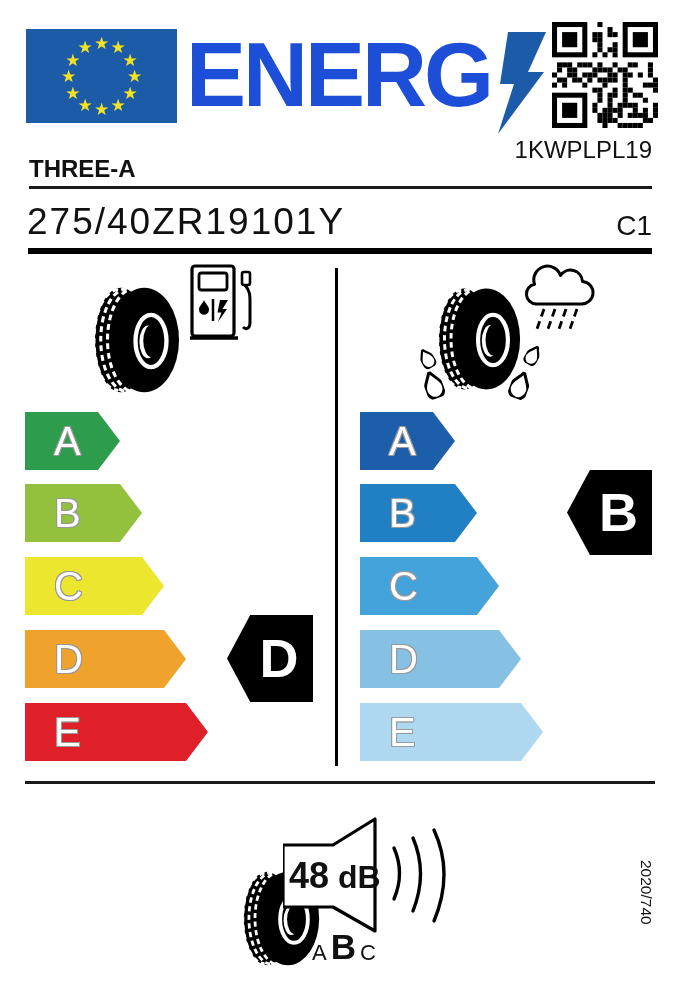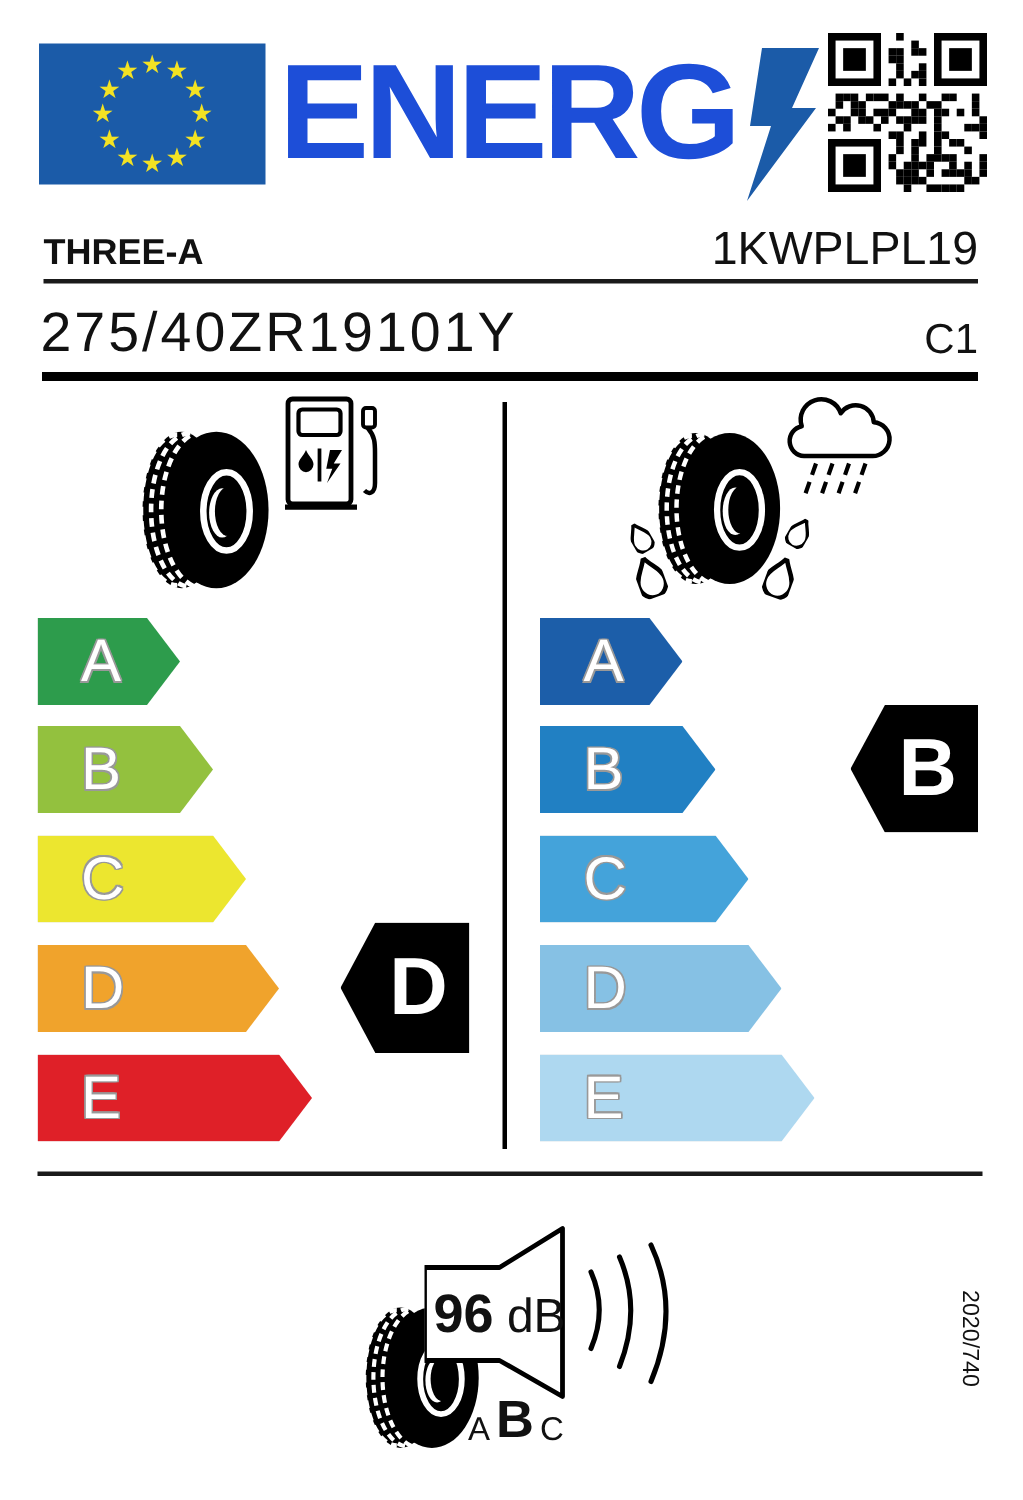--- a/index.html
+++ b/index.html
@@ -9,21 +9,21 @@
   }
   .abs{position:absolute;}
   
   #eu-flag{left:26px;top:29px;width:151px;height:94px;}
   #eu-flag .star{position:absolute;font-size:17px;line-height:1;transform:translate(-50%,-50%);}
   #energ-text{left:186px;top:40px;height:70px;line-height:70px;font-size:90px;font-weight:bold;letter-spacing:-3px;white-space:nowrap;}
   #energ-bolt{left:492px;top:32px;}
   #qr-code{left:552px;top:22px;}
   
   #brand-name{left:29px;top:155px;font-size:24px;font-weight:bold;}
-  #model-code{right:30px;top:148px;font-size:31px;}
+  #model-code{right:30px;top:136px;font-size:24px;}
   #rule-1{left:29px;top:186px;width:623px;height:2.5px;background:#1a1a1a;}
   #tyre-size{left:27px;top:203px;font-size:37px;letter-spacing:2px;line-height:1;}
   #tyre-class{right:30px;top:210px;font-size:28px;}
   #rule-thick{left:28px;top:248px;width:624px;height:5.5px;background:#000;}
   #rule-2{left:25px;top:781px;width:630px;height:2.5px;background:#1a1a1a;}
   #col-divider{left:335px;top:268px;width:3px;height:498px;background:#000;}
   
   .grade{position:absolute;height:58px;box-sizing:border-box;color:#fff;font-size:40px;line-height:58px;padding-left:29px;
     clip-path:polygon(0 0,calc(100% - 22px) 0,100% 50%,calc(100% - 22px) 100%,0 100%);
     text-shadow:1px 0 0 #999,-1px 0 0 #999,0 1px 0 #999,0 -1px 0 #999,1px 1px 0 #999,-1px -1px 0 #999,1px -1px 0 #999,-1px 1px 0 #999;
@@ -35,21 +35,21 @@
     clip-path:polygon(0 50%,27% 0,100% 0,100% 100%,27% 100%);}
   #fuel-pointer{left:227px;top:615px;width:86px;height:87px;font-size:54px;line-height:87px;}
   #wet-pointer{left:567px;top:470px;width:85px;height:85px;font-size:54px;line-height:85px;}
   
   #fuel-tire{left:93px;top:285px;} #fuel-pump{left:190px;top:264px;}
   #wet-tire-group{left:412px;top:283px;} #rain-cloud{left:520px;top:263px;}
   #noise-tire{left:242px;top:867px;} #noise-horn{left:283px;top:816px;} #noise-waves{left:388px;top:818px;}
   
   #db-text{left:289px;top:858px;width:86px;height:36px;line-height:36px;text-align:center;white-space:nowrap;}
   #db-text .db-val{font-size:36px;font-weight:bold;}
-  #db-text .db-unit{font-size:32px;font-weight:normal;}
+  #db-text .db-unit{font-size:32px;font-weight:bold;}
   #noise-abc{left:312px;top:924px;height:40px;display:flex;align-items:flex-end;gap:4px;}
   #noise-abc span{font-size:22px;line-height:1;}
   #noise-abc span.noise-active{font-size:35px;font-weight:bold;}
   #regulation-text{left:655px;top:860px;font-size:15.5px;transform-origin:0 0;transform:rotate(90deg);white-space:nowrap;}
 </style>
 </head>
 <body>
 
 <div id="label-root">
 
@@ -279,21 +279,21 @@
     </svg>
   <svg class="abs" id="noise-horn" width="100" height="118" viewBox="0 0 100 118">
     <path d="M0,29 H50 L92,3 V115 L50,91 H0 Z" fill="#fff" stroke="#000" stroke-width="3.2" stroke-linejoin="round"></path>
   </svg>
   <svg class="abs" id="noise-waves" width="70" height="116" viewBox="0 0 70 116">
     <path d="M6,30 Q17,55 6,81" fill="none" stroke="#000" stroke-width="3.4" stroke-linecap="round"></path>
     <path d="M25,20 Q40,55 25,93" fill="none" stroke="#000" stroke-width="3.4" stroke-linecap="round"></path>
     <path d="M46,12 Q66,55 46,103" fill="none" stroke="#000" stroke-width="3.4" stroke-linecap="round"></path>
   </svg>
   <div class="abs" id="db-text">
-    <span class="db-val">96</span><span class="db-unit"> dB</span>
+    <span class="db-val">48</span><span class="db-unit"> dB</span>
   </div>
   <div class="abs" id="noise-abc">
     <span>A</span>
     <span class="noise-active">B</span>
     <span>C</span>
   </div>
   <div class="abs" id="regulation-text">2020/740</div>
 </div>
 
 </body></html>

